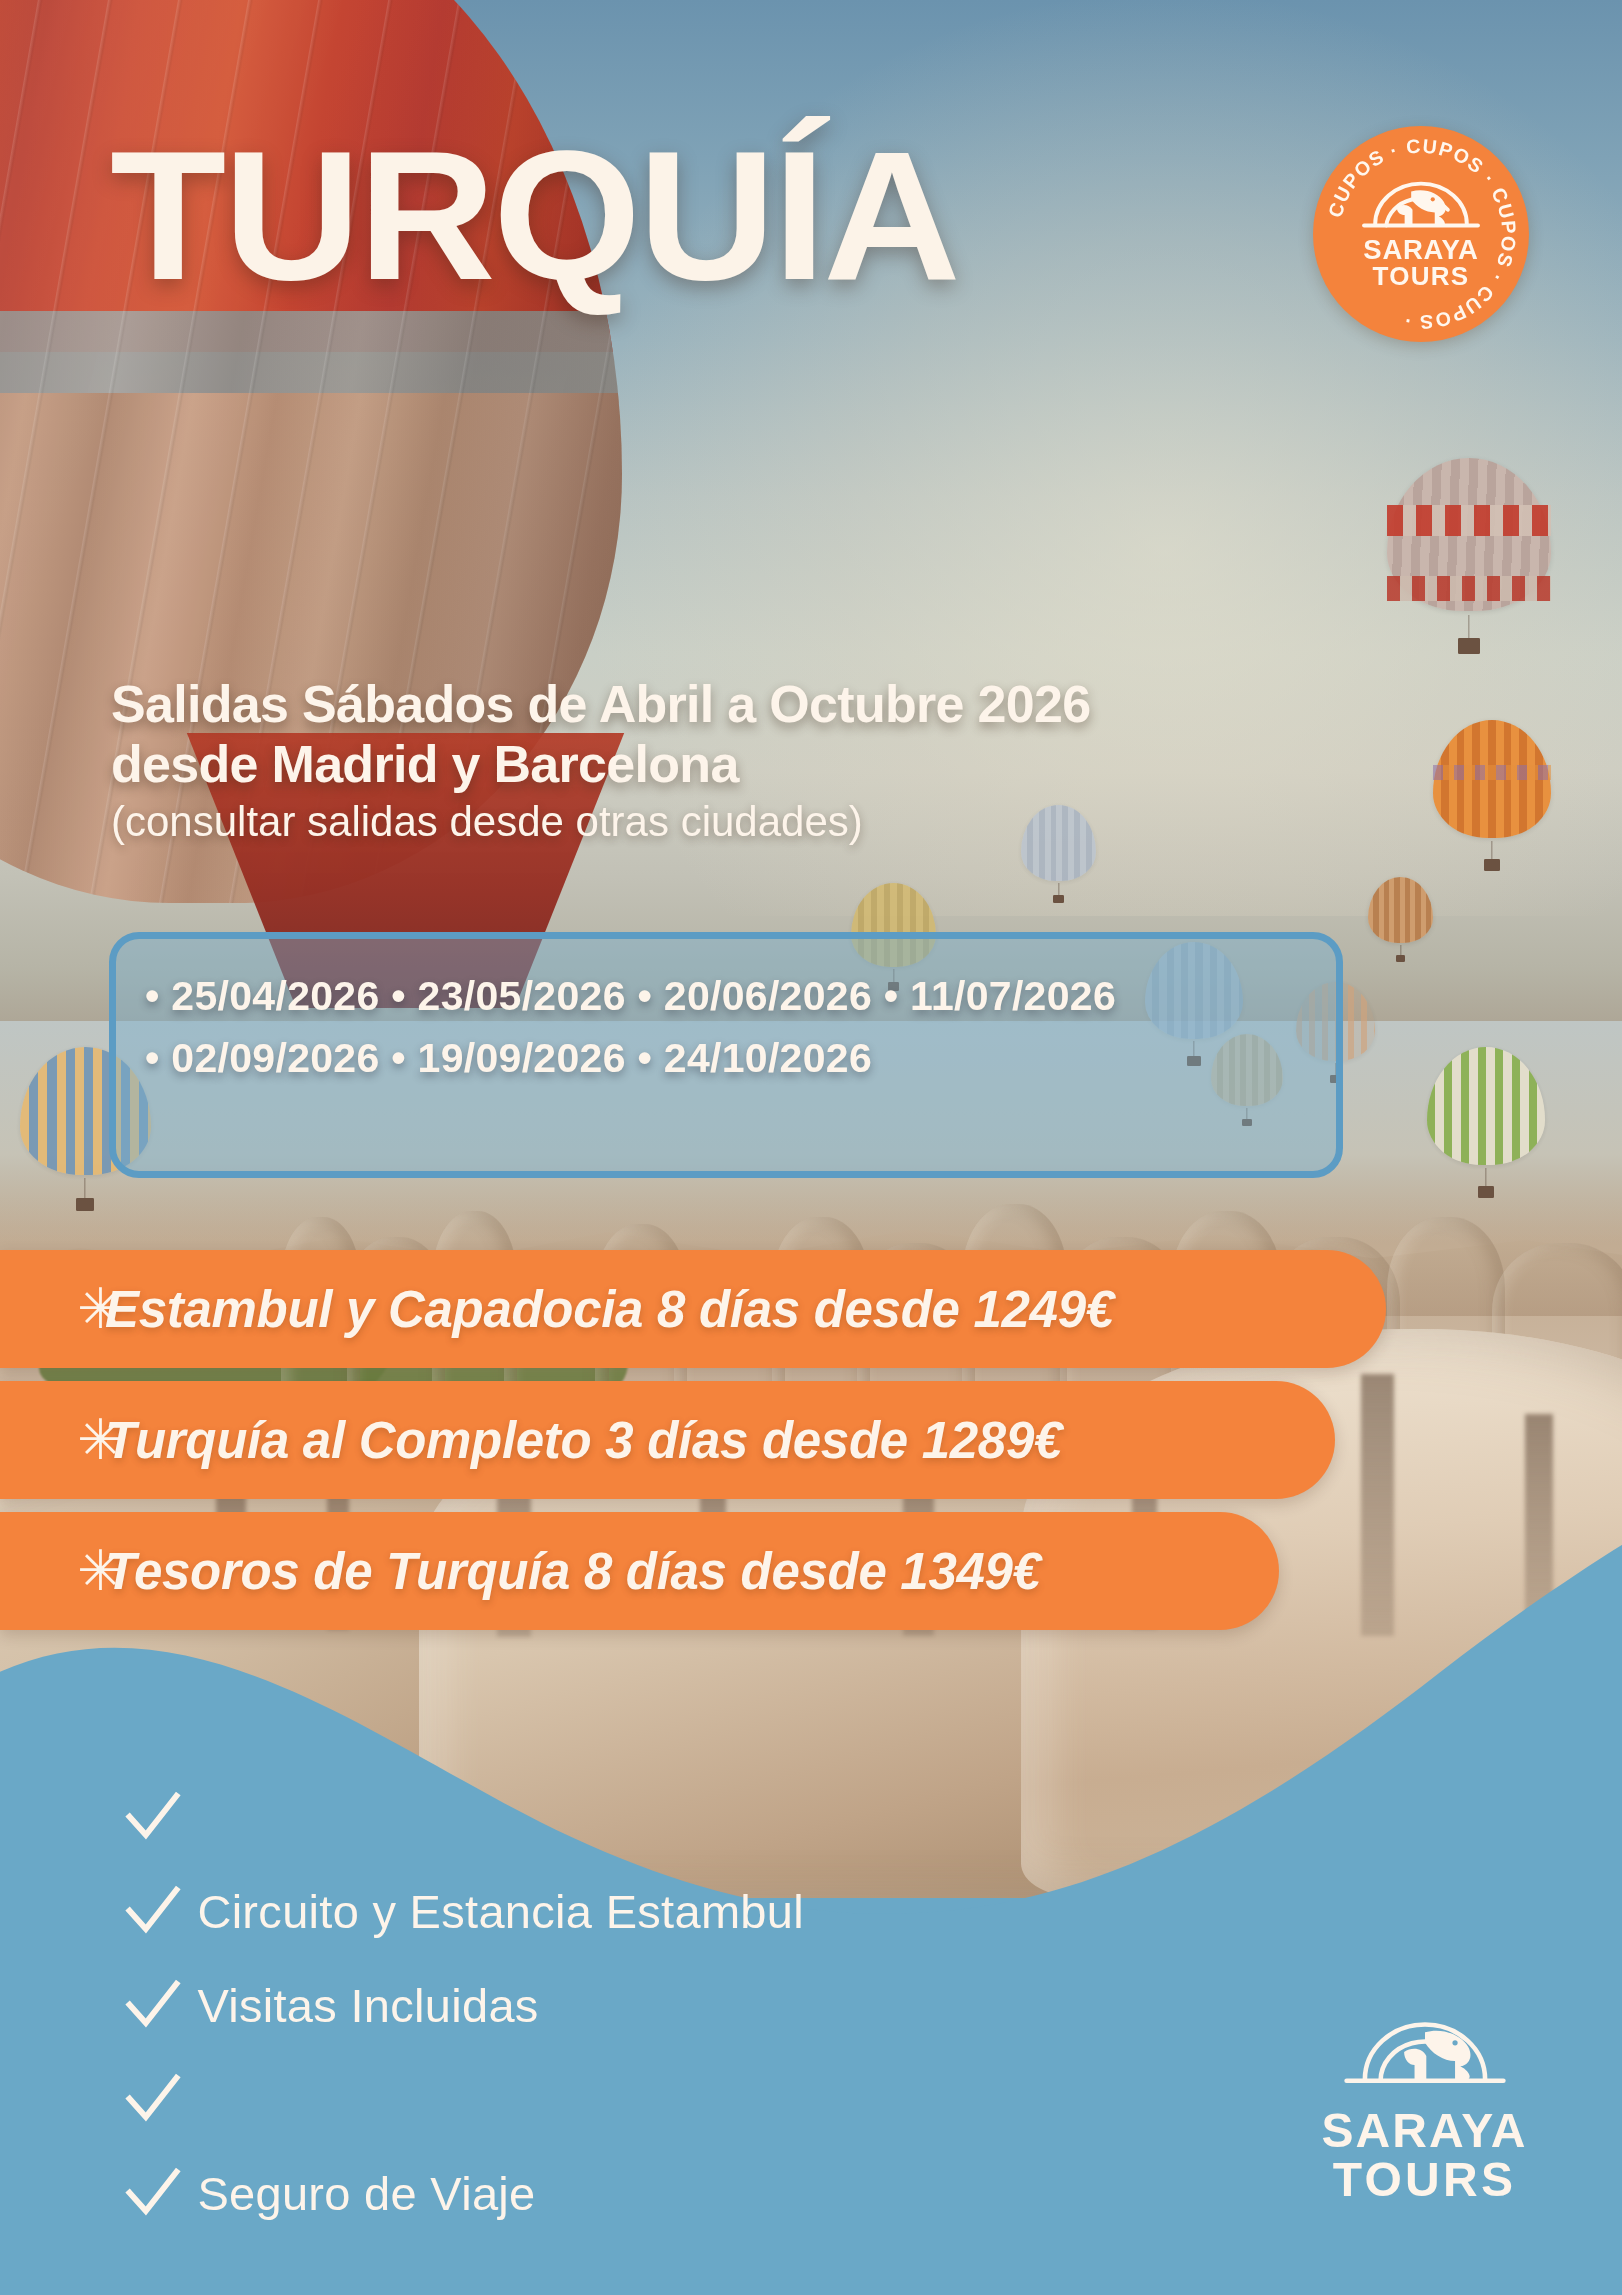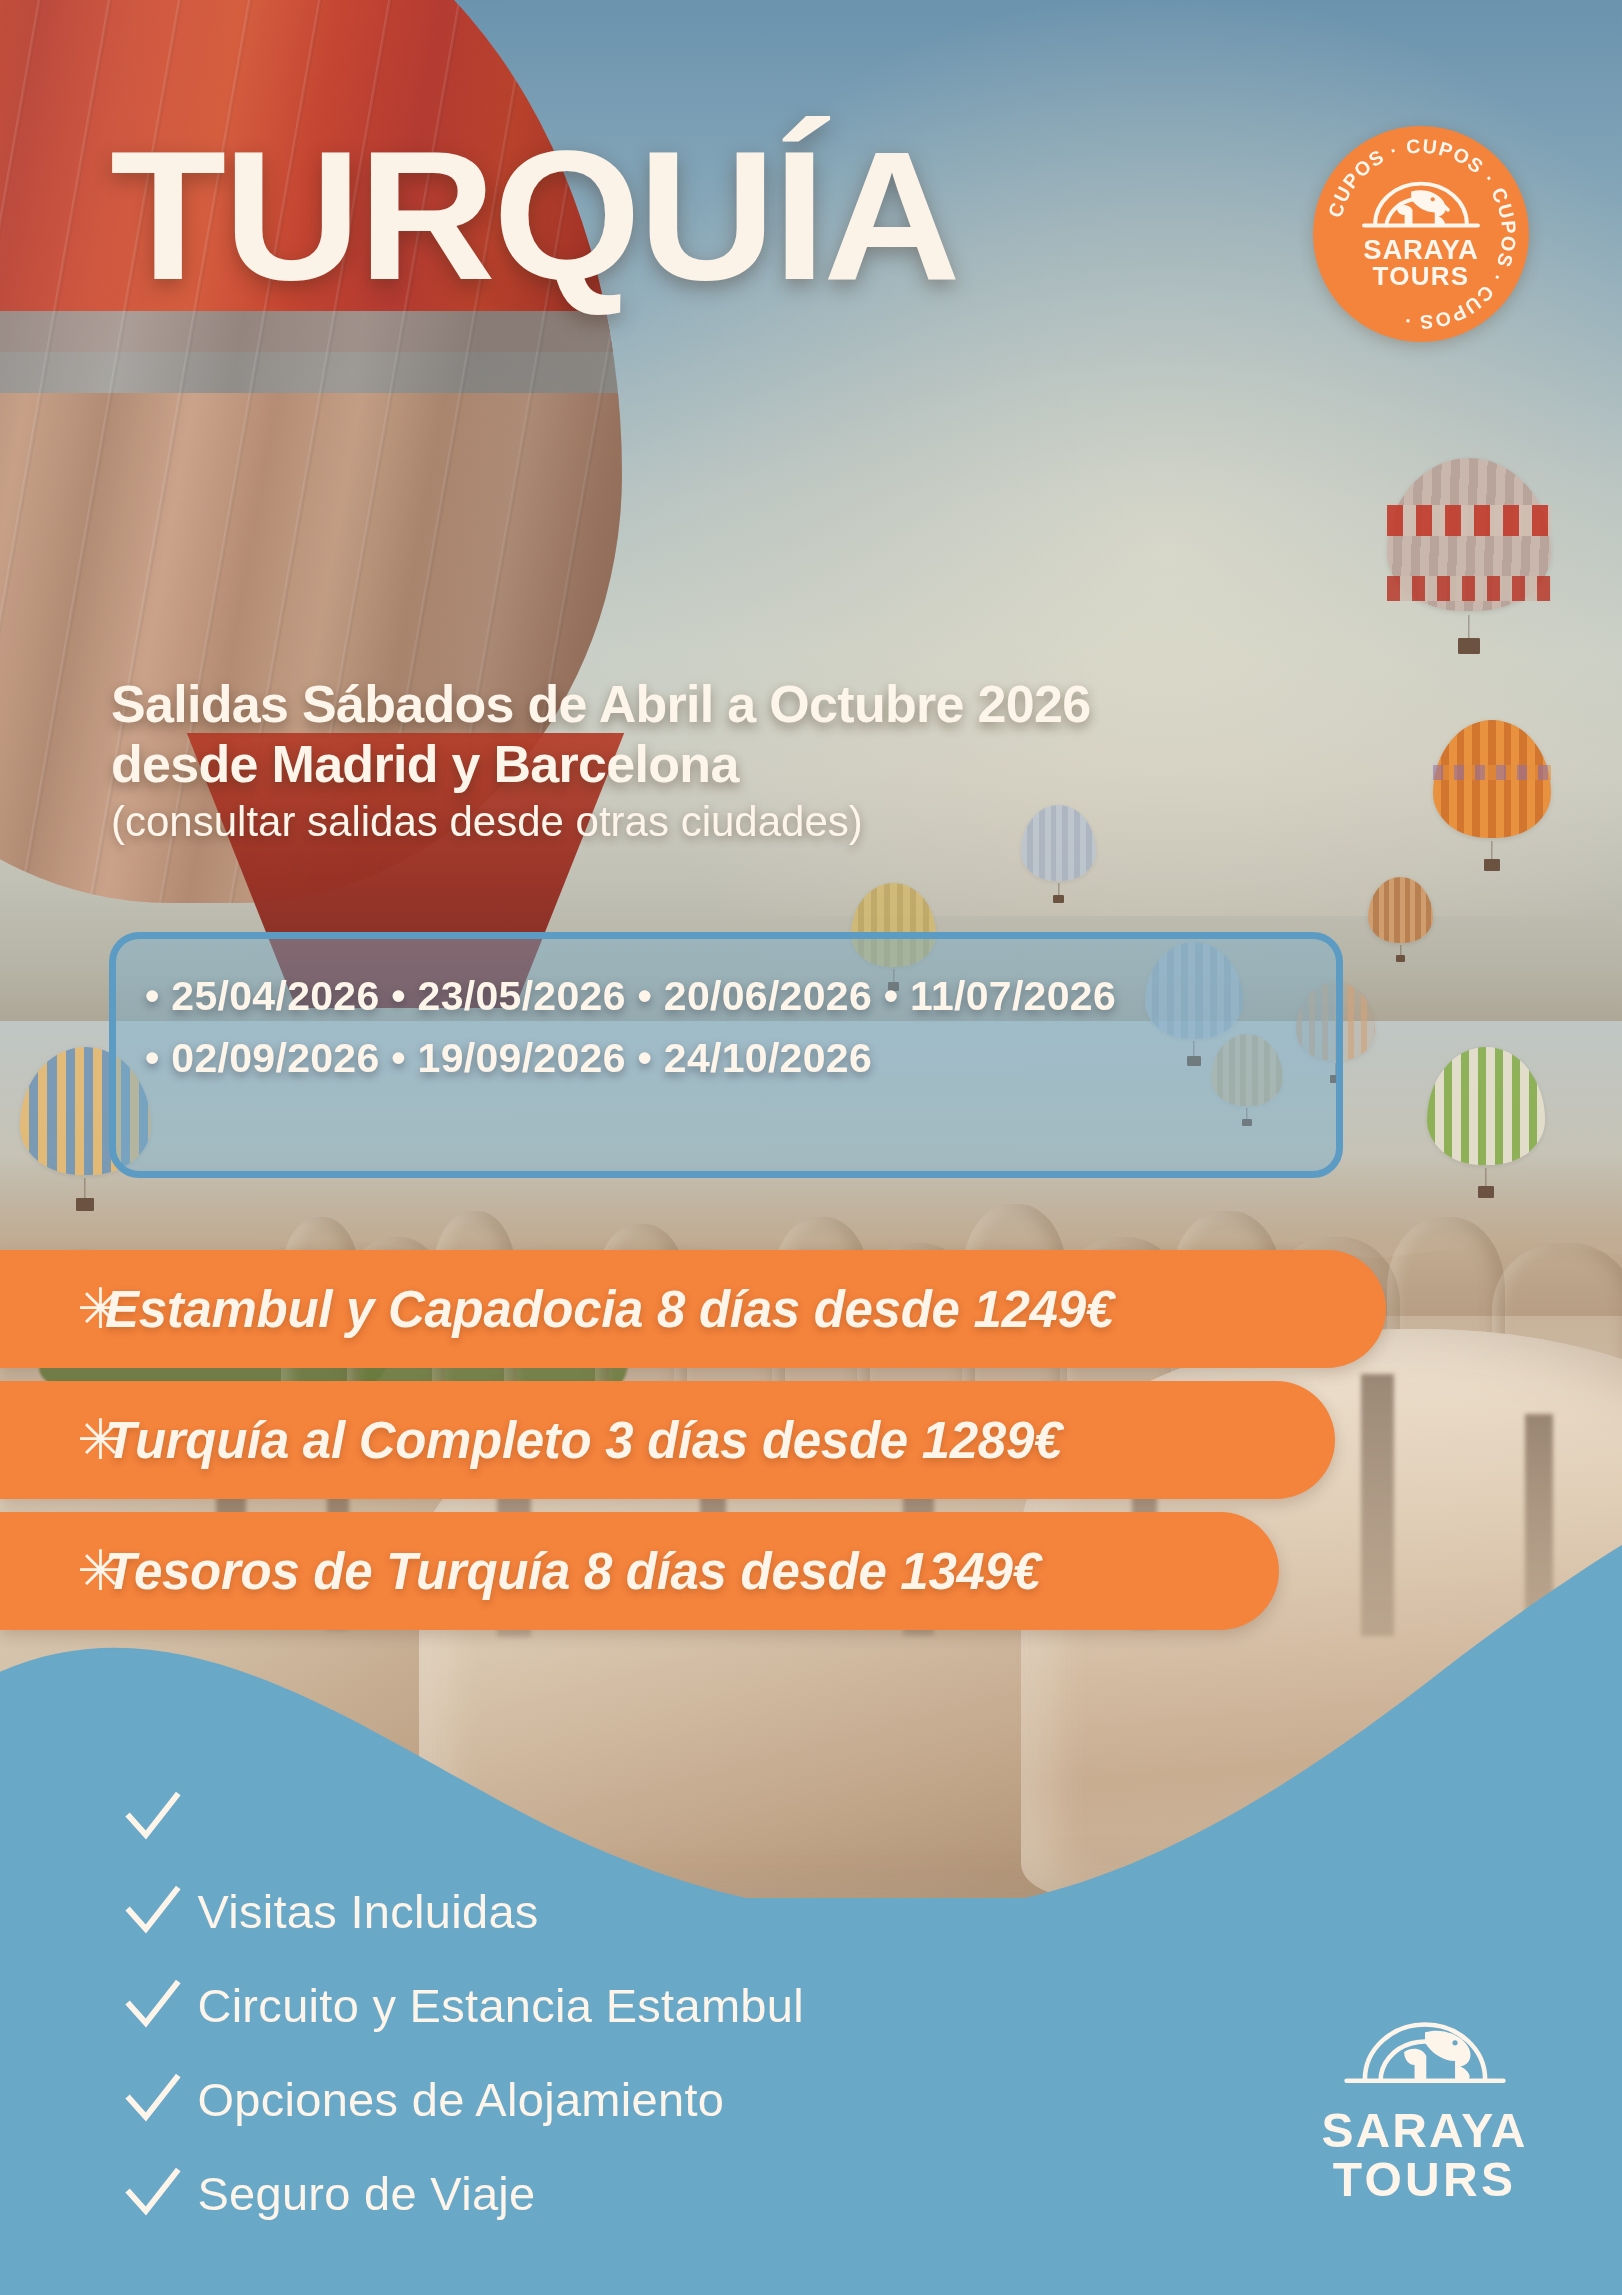--- a/index.html
+++ b/index.html
@@ -590,37 +590,36 @@
             <path d="M10 44 L35 72 L82 12" fill="none" stroke="#fdf4ea" stroke-width="9" stroke-linecap="square"></path>
           </svg>
       </span>
     </div>
     <div class="item">
       <span class="check">
         <svg viewBox="0 0 92 92" xmlns="http://www.w3.org/2000/svg">
             <path d="M10 44 L35 72 L82 12" fill="none" stroke="#fdf4ea" stroke-width="9" stroke-linecap="square"></path>
           </svg>
       </span>
-      <span class="lbl">Visitas Incluidas</span>
+      <span class="lbl">Circuito y Estancia Estambul</span>
     </div>
     <div class="item">
       <span class="check">
         <svg viewBox="0 0 92 92" xmlns="http://www.w3.org/2000/svg">
             <path d="M10 44 L35 72 L82 12" fill="none" stroke="#fdf4ea" stroke-width="9" stroke-linecap="square"></path>
           </svg>
       </span>
-      <span class="lbl">Circuito y Estancia Estambul</span>
+      <span class="lbl">Visitas Incluidas</span>
     </div>
     <div class="item">
       <span class="check">
         <svg viewBox="0 0 92 92" xmlns="http://www.w3.org/2000/svg">
             <path d="M10 44 L35 72 L82 12" fill="none" stroke="#fdf4ea" stroke-width="9" stroke-linecap="square"></path>
           </svg>
       </span>
-      <span class="lbl">Opciones de Alojamiento</span>
     </div>
     <div class="item">
       <span class="check">
         <svg viewBox="0 0 92 92" xmlns="http://www.w3.org/2000/svg">
             <path d="M10 44 L35 72 L82 12" fill="none" stroke="#fdf4ea" stroke-width="9" stroke-linecap="square"></path>
           </svg>
       </span>
       <span class="lbl">Seguro de Viaje</span>
     </div>
   </div>

